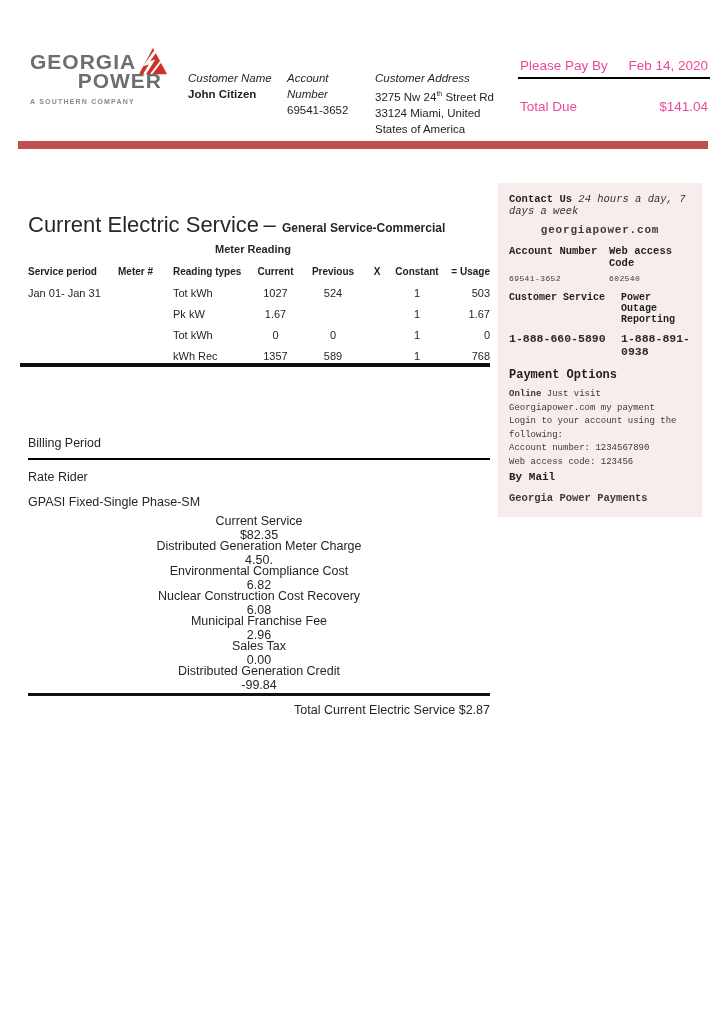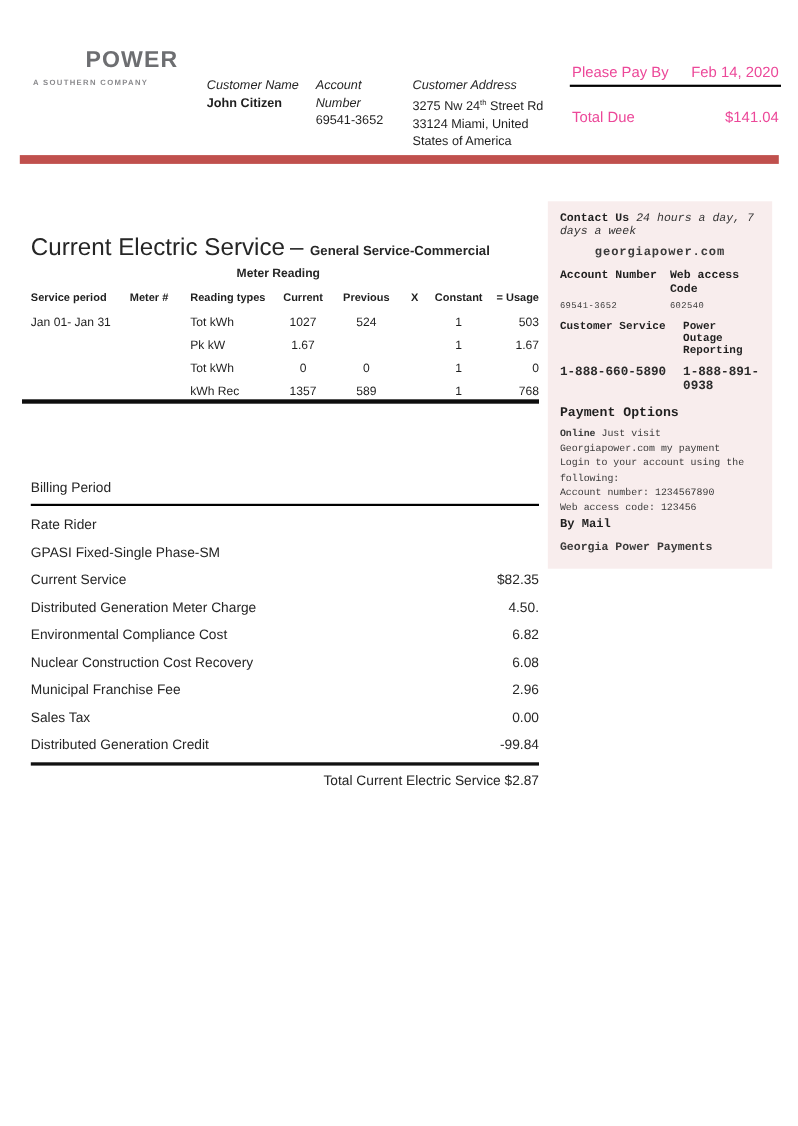--- a/index.html
+++ b/index.html
@@ -69,27 +69,37 @@
   .mtable .c2 { text-align:left; }
   .mtable .c3, .mtable .c4, .mtable .c5, .mtable .c6 { text-align:center; }
   .mtable .c7 { text-align:right; }
   .thickline { left:20px; top:363px; width:470px; height:4px; background:#0e0e0e; }
 
   
   .billing { left:28px; top:430px; width:462px; font-size:12.5px; color:#262626; }
   .bline { height:25px; display:flex; align-items:center; }
   .brule { border-top:2px solid #000; margin:3px 0 4px 0; }
   .brule2 { border-top:3px solid #111; margin:4px 0 2px 0; }
-  .charge { display:flex; justify-content:space-between; height:25px; align-items:center; }
+  .charge { display:flex; justify-content:space-between; height:25px; align-items:center;flex-direction:column; }
   .btotal { text-align:right; height:25px; line-height:25px; }
 </style>
 </head>
 <body>
 
 <div class="abs logo">
+  <div class="logo-row1">
+    <span class="logo-georgia">GEORGIA</span>
+    <span class="logo-mark">
+      <svg viewBox="0 0 32 30" width="30" height="30">
+        <polygon points="16,1 31,29 1,29" fill="#cc3128"></polygon>
+        <path d="M19 4 L9 18 L15 16 L7 29" stroke="#ffffff" stroke-width="3" fill="none"></path>
+        <path d="M24 16 L14 29" stroke="#ffffff" stroke-width="2" fill="none"></path>
+      </svg>
+    </span>
+  </div>
   <div class="logo-power">POWER</div>
   <div class="logo-tagline">A SOUTHERN COMPANY</div>
 </div>
 
 <div class="abs hdr-col hdr-cust">
   <div class="lbl">Customer Name</div>
   <div class="val">John Citizen</div>
 </div>
 
 <div class="abs hdr-col hdr-acct">

